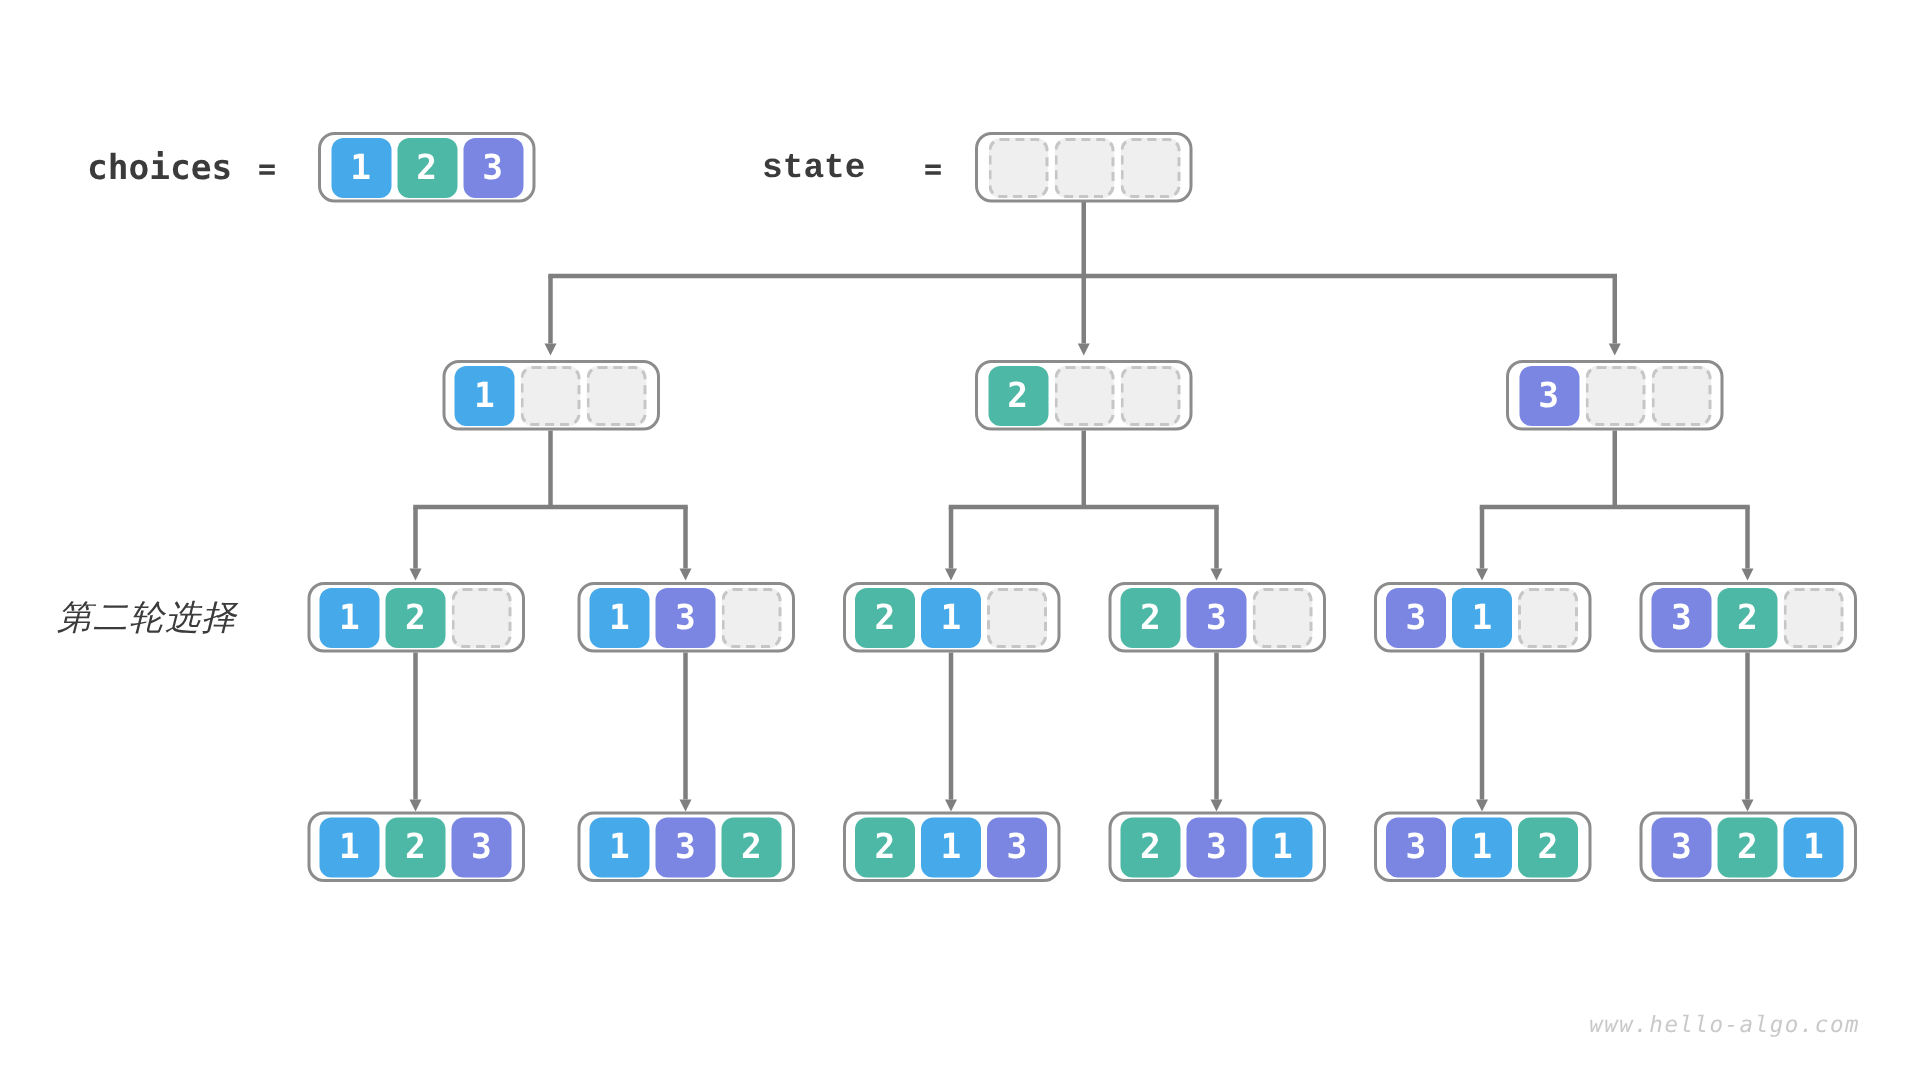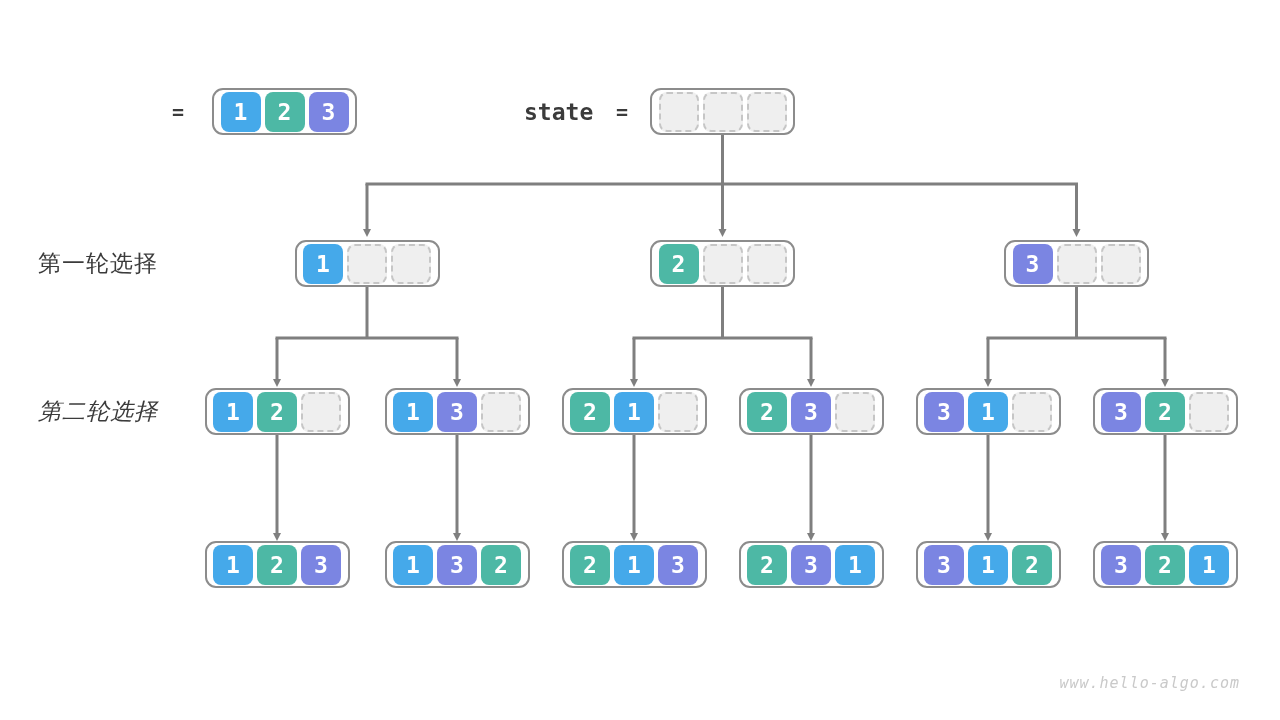--- a/index.html
+++ b/index.html
@@ -73,36 +73,36 @@
 
       <line x1="277" y1="435" x2="277" y2="533" marker-end="url(#arrow)"></line>
       <line x1="457" y1="435" x2="457" y2="533" marker-end="url(#arrow)"></line>
       <line x1="634" y1="435" x2="634" y2="533" marker-end="url(#arrow)"></line>
       <line x1="811" y1="435" x2="811" y2="533" marker-end="url(#arrow)"></line>
       <line x1="988" y1="435" x2="988" y2="533" marker-end="url(#arrow)"></line>
       <line x1="1165" y1="435" x2="1165" y2="533" marker-end="url(#arrow)"></line>
     </g>
   </svg>
 
+  <div class="var-label mono" style="left:58px;top:88px;">choices</div>
   <div class="eq mono" style="left:172px;top:88px;">=</div>
   <div class="array-box" style="left:212px;top:88px;">
       <div class="cell" style="background: rgb(69, 169, 234); color: rgb(255, 255, 255);">1</div>
       <div class="cell" style="background: rgb(77, 184, 165); color: rgb(255, 255, 255);">2</div>
       <div class="cell" style="background: rgb(123, 133, 226); color: rgb(255, 255, 255);">3</div>
     </div>
 
-  <div class="var-label mono" style="left:524px;top:88px;">state</div>
+  <div class="var-label mono" style="left:508px;top:88px;font-family:Liberation Mono, monospace;">state</div>
   <div class="eq mono" style="left:616px;top:88px;">=</div>
   <div class="array-box" style="left:650px;top:88px;">
       <div class="cell empty"></div>
       <div class="cell empty"></div>
       <div class="cell empty"></div>
     </div>
 
-  <div class="row-label" style="left:38px;top:240px;">第一轮选择</div>
   <div class="row-label" style="left:38px;top:388px;font-style:italic;">第二轮选择</div>
 
   <div class="array-box" style="left:294.5px;top:240px;">
       <div class="cell" style="background: rgb(69, 169, 234); color: rgb(255, 255, 255);">1</div>
       <div class="cell empty"></div>
       <div class="cell empty"></div>
     </div>
   <div class="array-box" style="left:650px;top:240px;">
       <div class="cell" style="background: rgb(77, 184, 165); color: rgb(255, 255, 255);">2</div>
       <div class="cell empty"></div>

